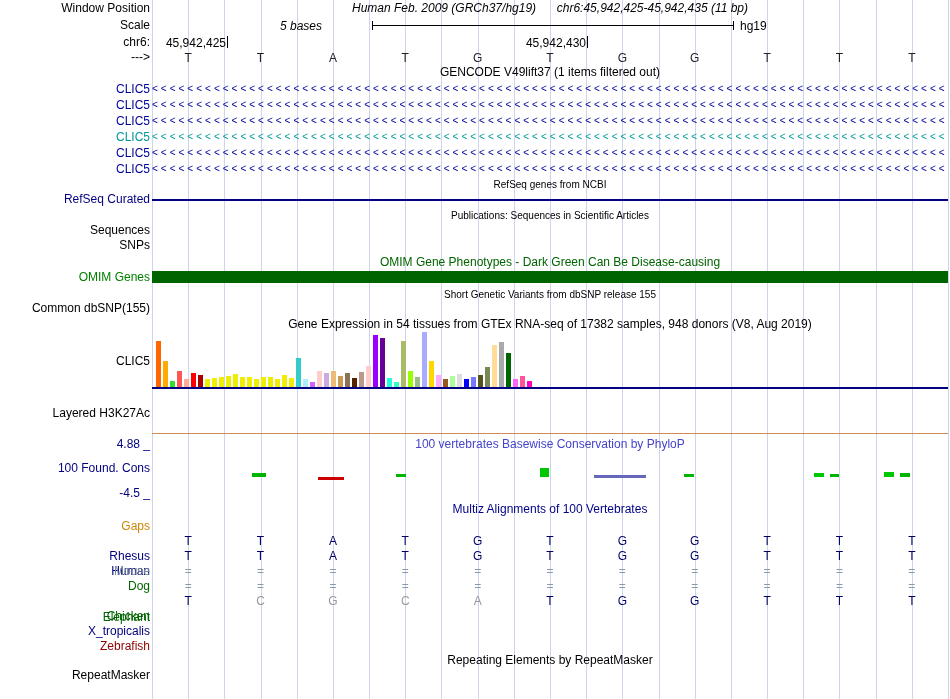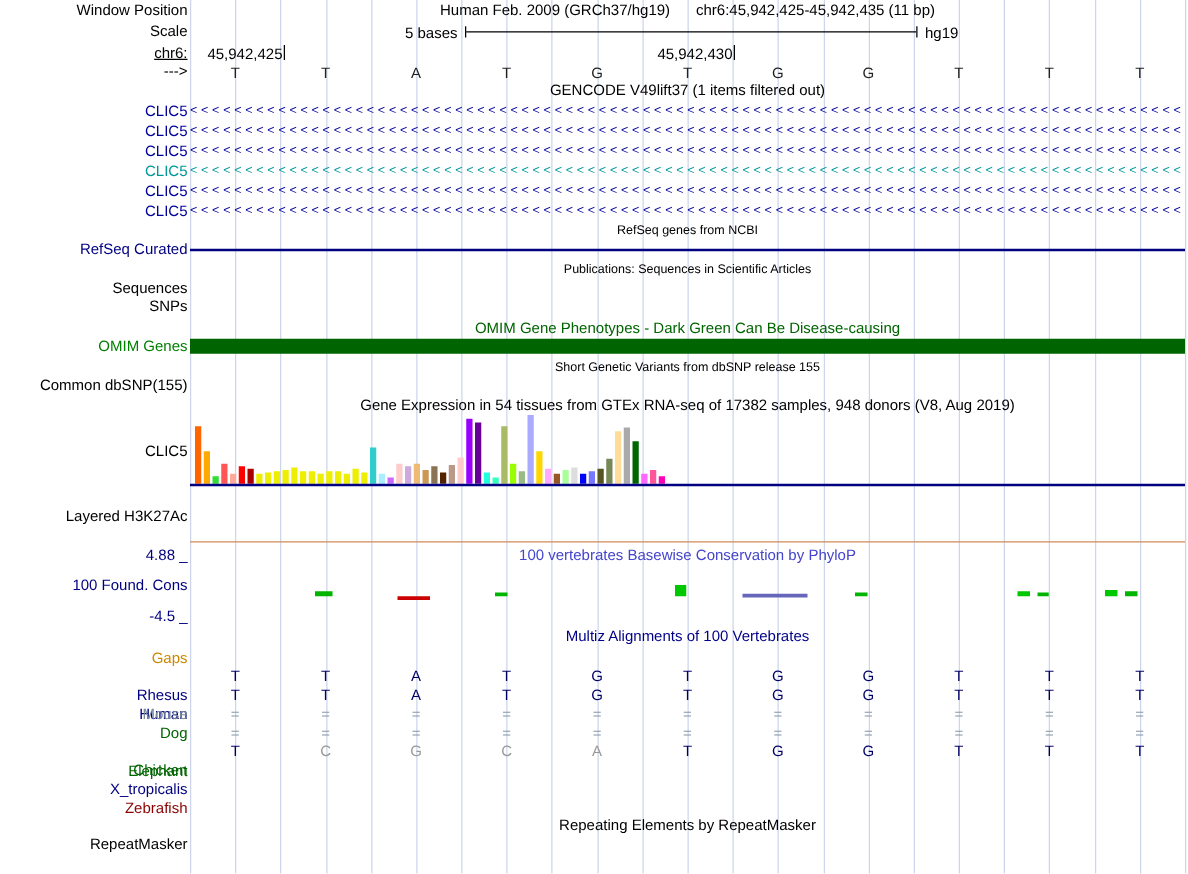--- a/index.html
+++ b/index.html
@@ -42,32 +42,32 @@
       <div style="position: absolute; left: 730.909px; top: 0px; bottom: 0px; width: 1px; background: rgb(204, 213, 236);"></div>
       <div style="position: absolute; left: 767.091px; top: 0px; bottom: 0px; width: 1px; background: rgb(204, 213, 236);"></div>
       <div style="position: absolute; left: 803.273px; top: 0px; bottom: 0px; width: 1px; background: rgb(204, 213, 236);"></div>
       <div style="position: absolute; left: 839.455px; top: 0px; bottom: 0px; width: 1px; background: rgb(204, 213, 236);"></div>
       <div style="position: absolute; left: 875.636px; top: 0px; bottom: 0px; width: 1px; background: rgb(204, 213, 236);"></div>
       <div style="position: absolute; left: 911.818px; top: 0px; bottom: 0px; width: 1px; background: rgb(204, 213, 236);"></div>
       <div style="position: absolute; left: 948px; top: 0px; bottom: 0px; width: 1px; background: rgb(204, 213, 236);"></div>
     </div>
 
   <div class="llabel" style="top:2px;">Window Position</div>
-  <div class="ctitle" style="top:2px;">
+  <div class="ctitle" style="top:2px;font-style:italic;">
     <span>Human Feb. 2009 (GRCh37/hg19)</span>
     <span style="display:inline-block;width:14px;"></span>
     <span>chr6:45,942,425-45,942,435 (11 bp)</span>
   </div>
 
   <div class="llabel" style="top:19px;">Scale</div>
-  <div style="position:absolute;left:280px;top:19px;width:86px;text-align:right;">5 bases</div>
+  <div style="position:absolute;left:280px;top:19px;width:86px;font-style:italic;">5 bases</div>
   <div class="scalebar"></div>
   <div style="position:absolute;left:740px;top:19px;">hg19</div>
 
-  <div class="llabel" style="top:36px;text-decoration:underline;">chr6:</div>
+  <div class="llabel" style="top:36px;">chr6:</div>
   <div class="coord" style="left:164px;top:36px;">45,942,425</div>
   <div class="tick" style="left:227px;top:36px;"></div>
   <div class="coord" style="left:524px;top:36px;">45,942,430</div>
   <div class="tick" style="left:587px;top:36px;"></div>
 
   <div class="llabel" style="top:51px;">---&gt;</div>
   <div class="layer">
       <div style="position: absolute; left: 152px; top: 51px; width: 72.3636px; text-align: center; color: rgb(34, 34, 34); font-size: 12px;">T</div>
       <div style="position: absolute; left: 224.364px; top: 51px; width: 72.3636px; text-align: center; color: rgb(34, 34, 34); font-size: 12px;">T</div>
       <div style="position: absolute; left: 296.727px; top: 51px; width: 72.3636px; text-align: center; color: rgb(34, 34, 34); font-size: 12px;">A</div>

